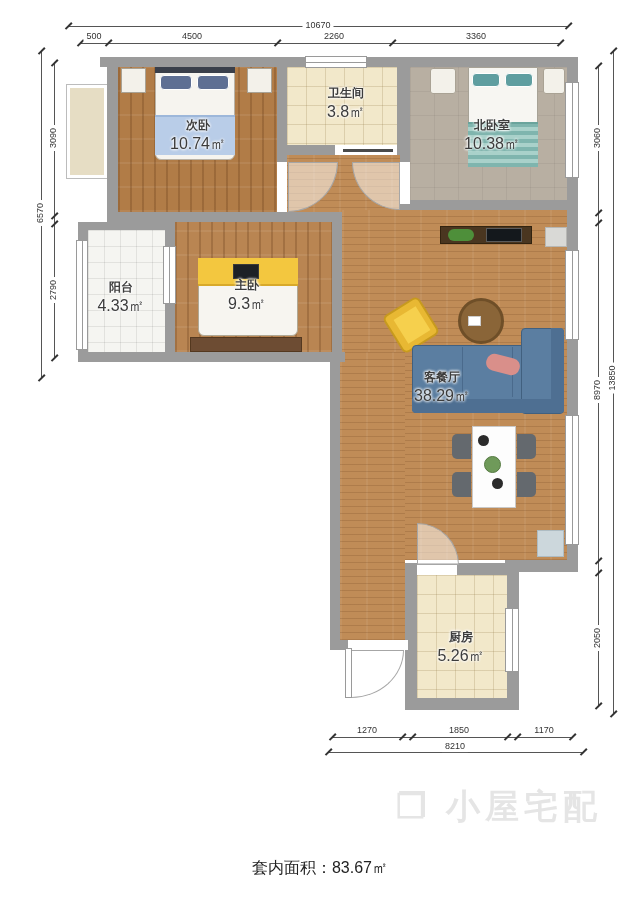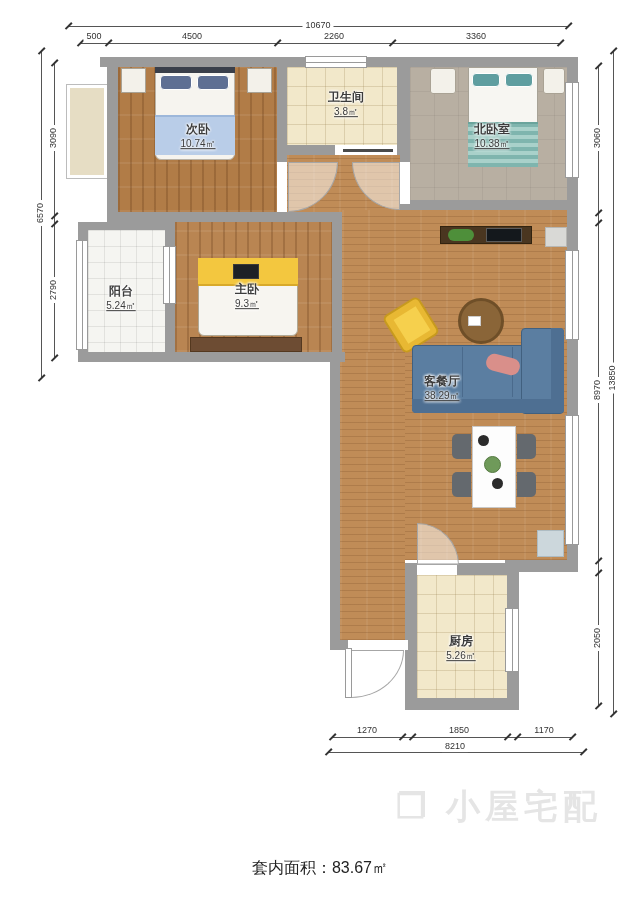--- a/index.html
+++ b/index.html
@@ -38,21 +38,21 @@
   
   .dl { position:absolute; background:#555; z-index:5; }
   .tk { position:absolute; width:9px; height:1.5px; background:#333; transform:rotate(-45deg); z-index:5; }
   .dlabel { position:absolute; transform:translate(-50%,-50%); font-size:9px; line-height:1.1;
             color:#333; background:#fff; padding:0 3px; white-space:nowrap; z-index:6; }
   .dlabel.r { transform:translate(-50%,-50%) rotate(-90deg); }
   
   .rlabel { position:absolute; transform:translate(-50%,-50%); text-align:center; z-index:6;
             color:#3c3c3c; line-height:1.35; text-shadow:0 0 3px #fff,0 0 3px #fff,0 0 3px #fff; }
   .rname { font-size:12px; font-weight:bold; display:block; }
-  .rarea { font-size:10px; display:block;text-decoration:underline; }
+  .rarea { font-size:16px; display:block; }
   
   .title { position:absolute; left:0; top:806px; width:640px; text-align:center; font-size:30px;
            font-weight:bold; color:#161616; letter-spacing:1px; z-index:7; }
   .subtitle { position:absolute; left:0; top:858px; width:640px; text-align:center; font-size:16px;
               color:#232323; z-index:7; }
   .wmark { position:absolute; left:396px; top:784px; font-size:34px; font-weight:bold;
            color:rgba(170,170,170,.30); letter-spacing:5px; z-index:2; white-space:nowrap; }
 </style>
 </head>
 <body>
@@ -181,21 +181,21 @@
     <div class="rlabel" style="left:346px;top:104px">
       <span class="rname">卫生间</span>
       <span class="rarea">3.8㎡</span>
     </div>
     <div class="rlabel" style="left:492px;top:136px">
       <span class="rname">北卧室</span>
       <span class="rarea">10.38㎡</span>
     </div>
     <div class="rlabel" style="left:121px;top:298px">
       <span class="rname">阳台</span>
-      <span class="rarea">5.24㎡</span>
+      <span class="rarea">4.33㎡</span>
     </div>
     <div class="rlabel" style="left:247px;top:296px">
       <span class="rname">主卧</span>
       <span class="rarea">9.3㎡</span>
     </div>
     <div class="rlabel" style="left:442px;top:388px">
       <span class="rname">客餐厅</span>
       <span class="rarea">38.29㎡</span>
     </div>
     <div class="rlabel" style="left:461px;top:648px">

